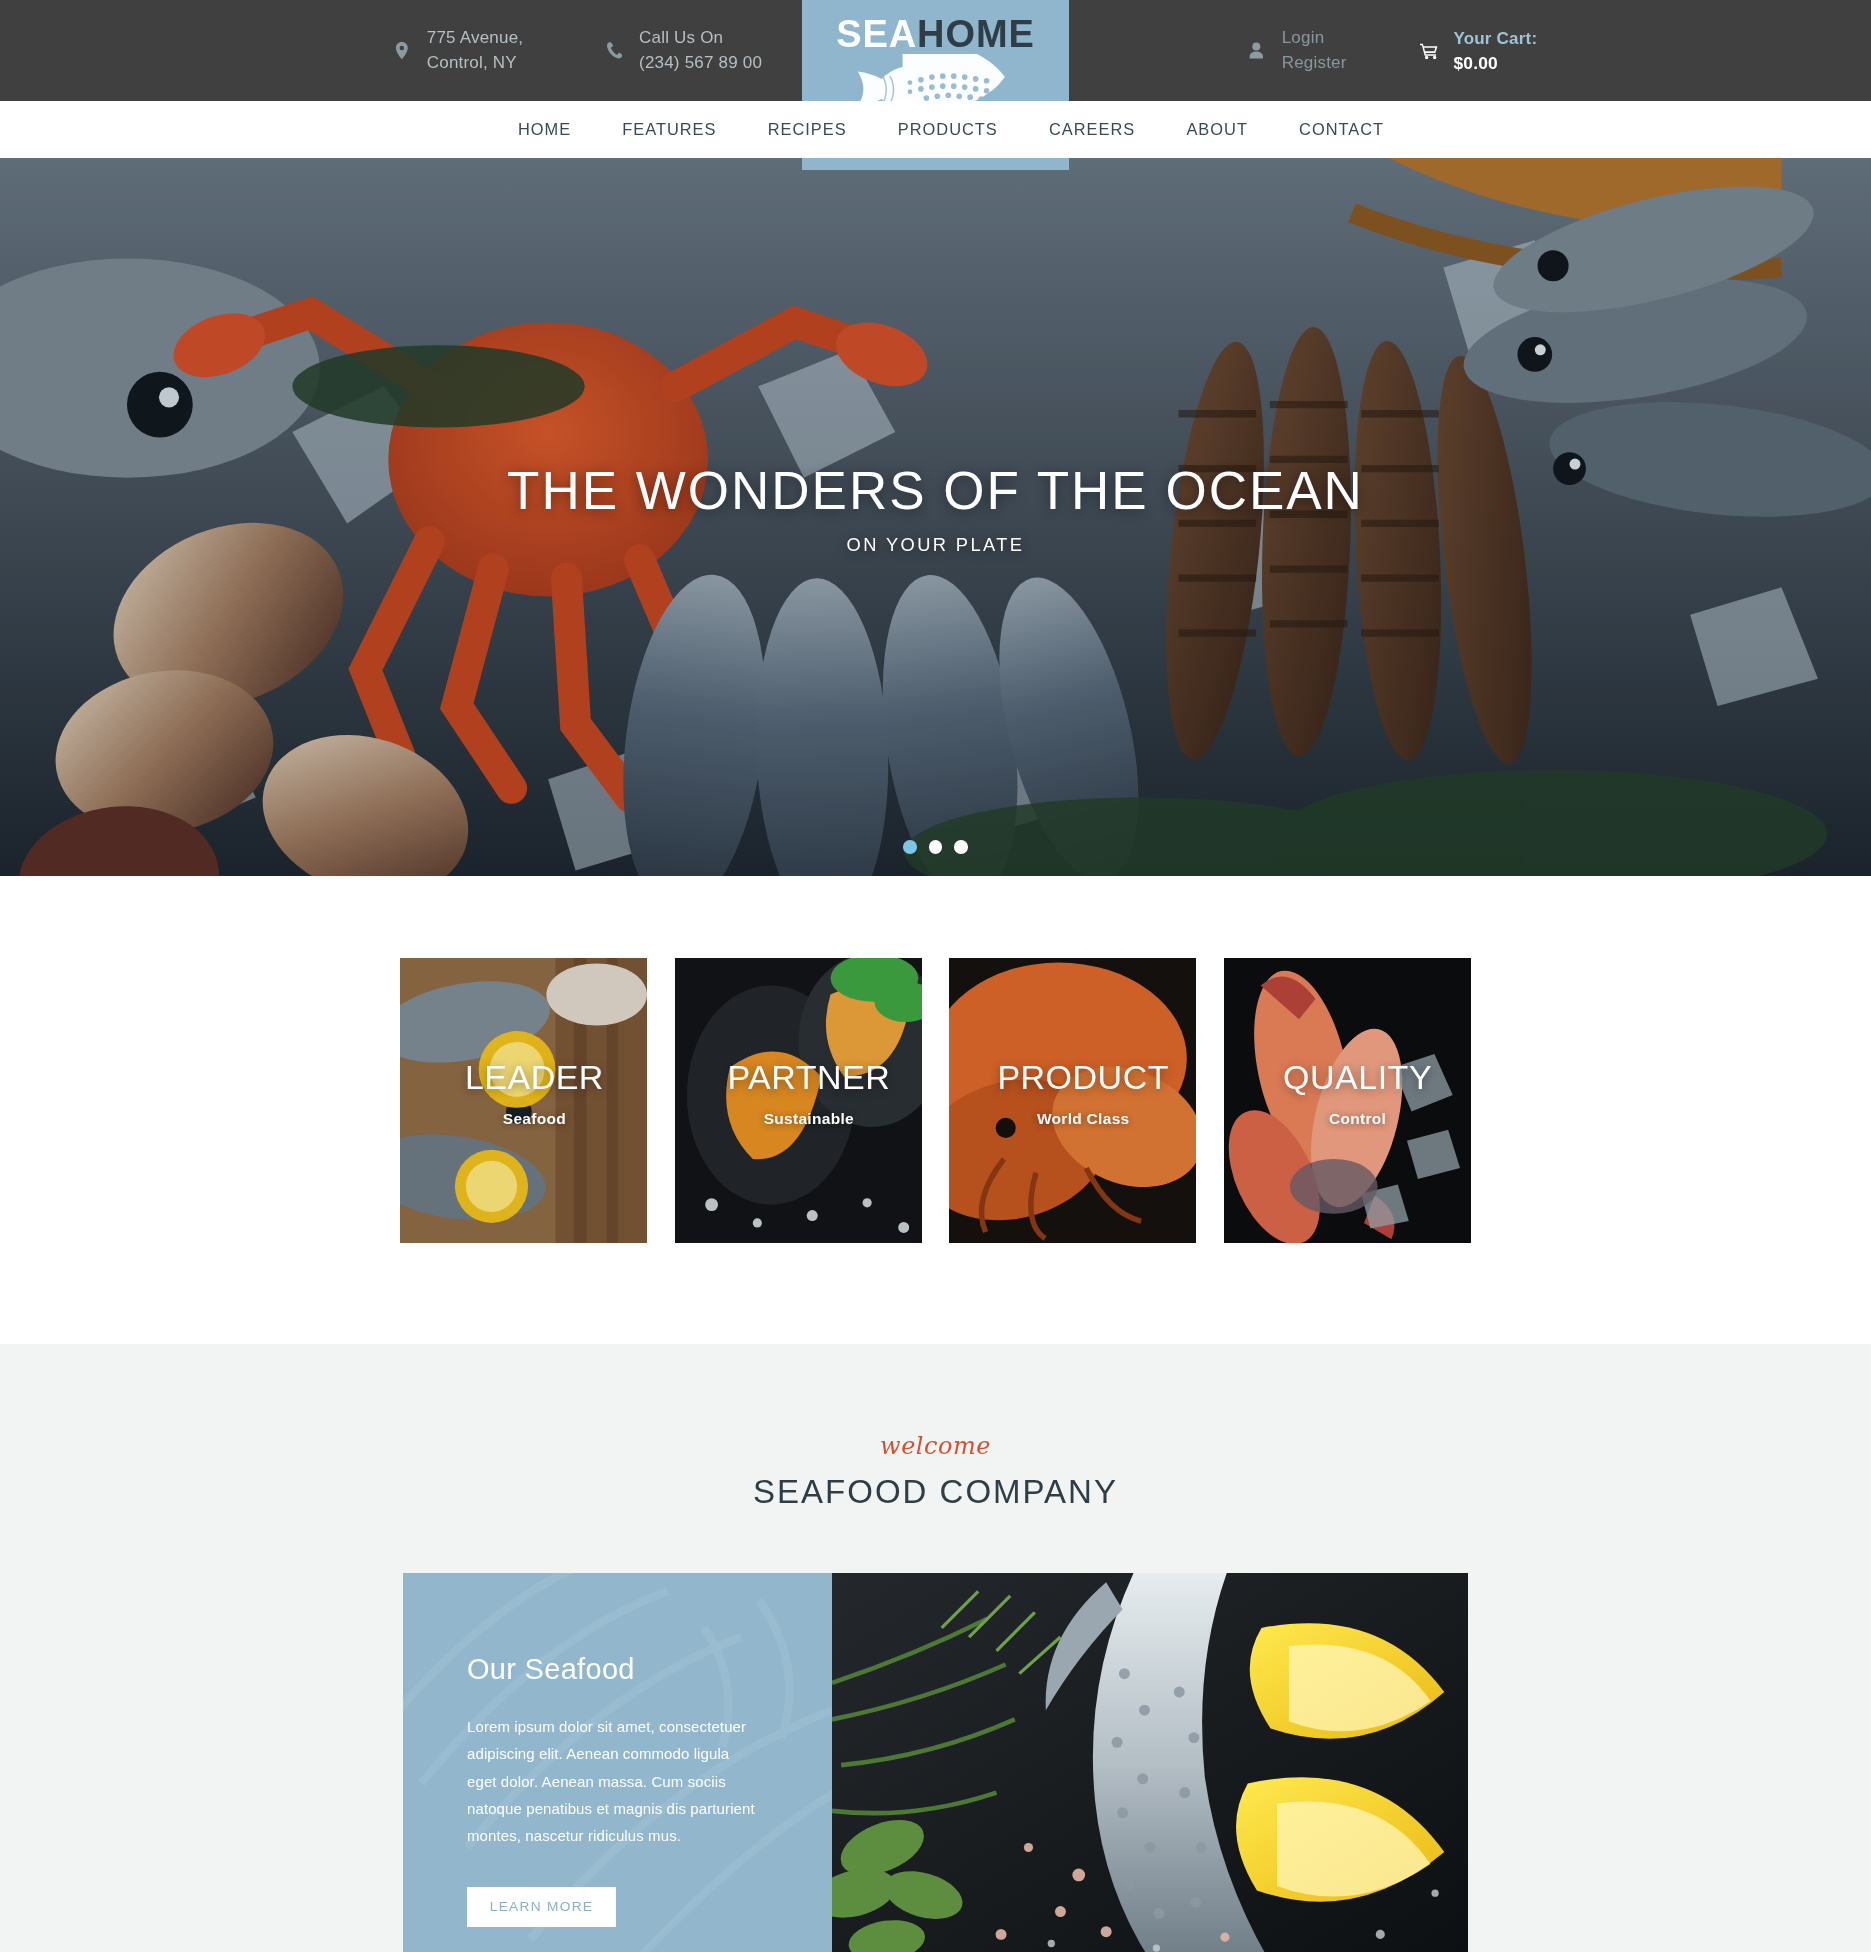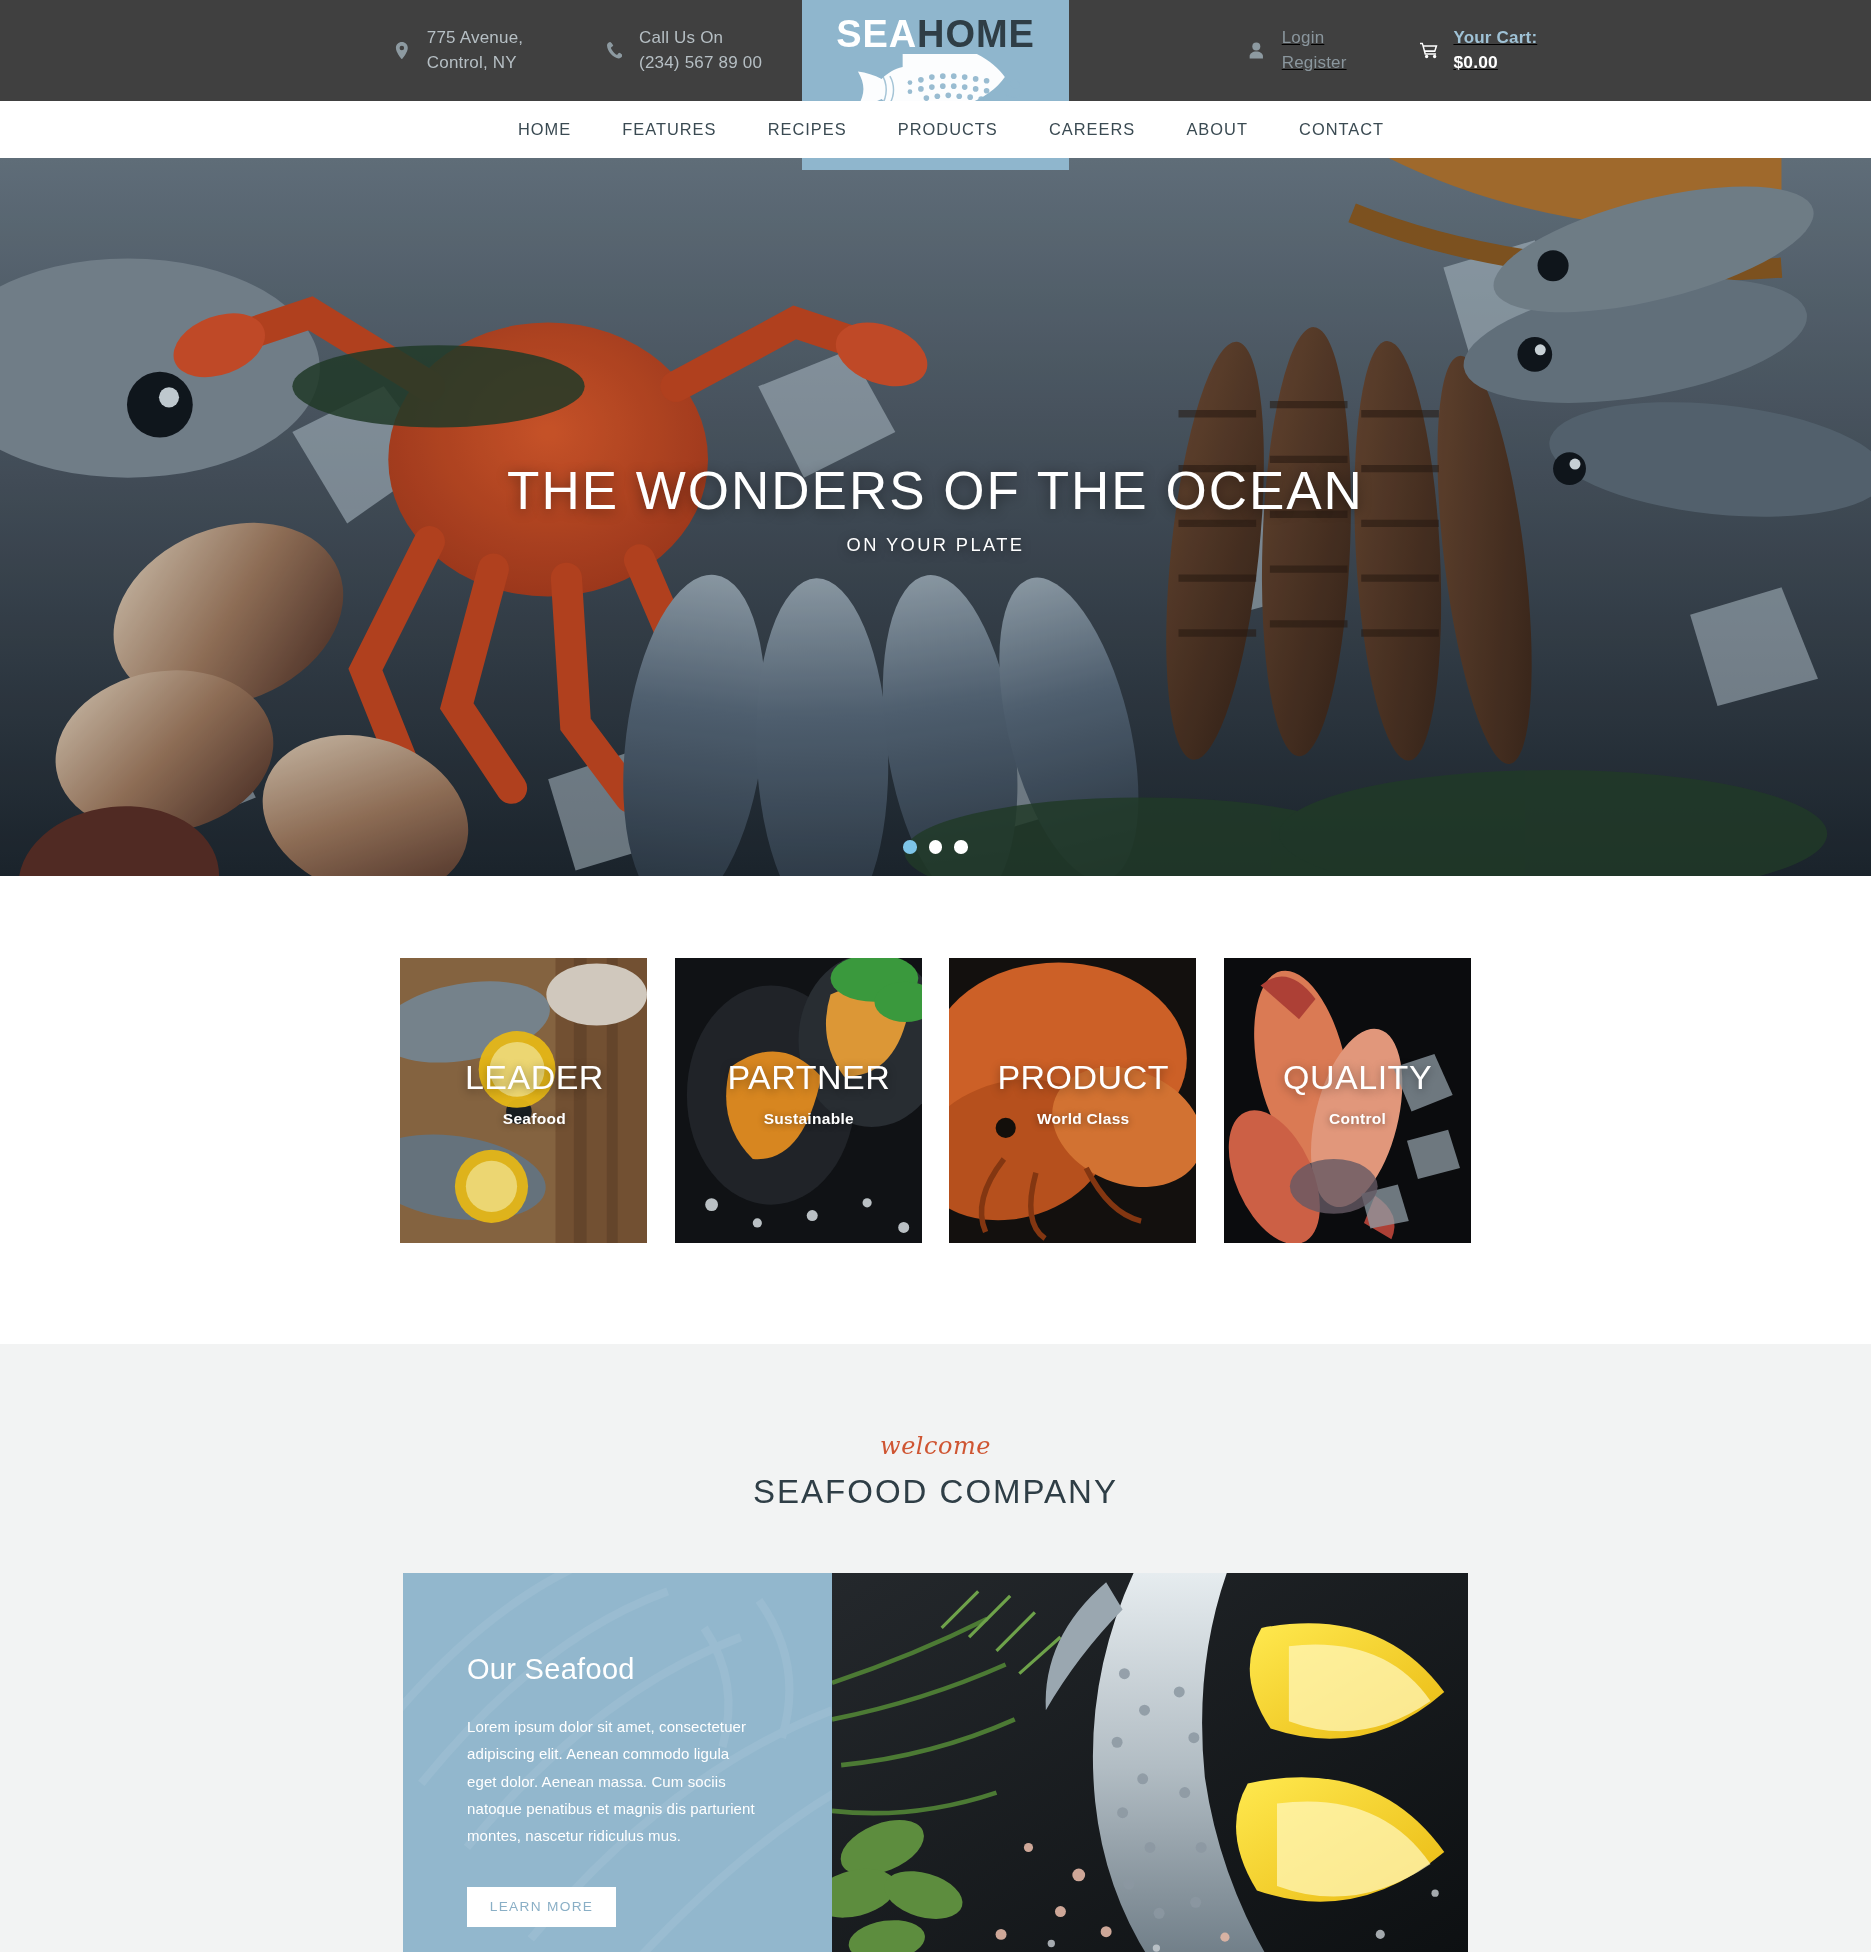--- a/index.html
+++ b/index.html
@@ -28,23 +28,22 @@
   }
   .info-block { display: flex; align-items: center; gap: 15.5px; }
   .info-ico { width: 18.3px; display: flex; justify-content: center; align-items: center; color: #8d9aa1; }
   .info-text { line-height: 1.42; }
   .info-text span { display: block; font-size: 17px; color: #b6bfc4; letter-spacing: 0.2px; }
 
   .topbar-right {
     position: absolute;
     left: 1247px;
     display: flex;
-    align-items: flex-start;
+    align-items: flex-end;
     gap: 73px;
-    text-decoration: underline;
   }
   .acct { display: flex; align-items: center; gap: 16.4px; }
   .acct-links { line-height: 1.45; }
   .acct-links span { display: block; font-size: 17px; color: #8a969d; letter-spacing: 0.2px; }
   .cart { display: flex; align-items: center; gap: 15.5px; }
   .cart-text { line-height: 1.4; }
   .cart-label { display: block; font-size: 17px; color: #9fc2d6; font-weight: bold; letter-spacing: 0.2px; }
   .cart-total { display: block; font-size: 17.4px; color: #ffffff; font-weight: bold; letter-spacing: 0.2px; }
 
   

